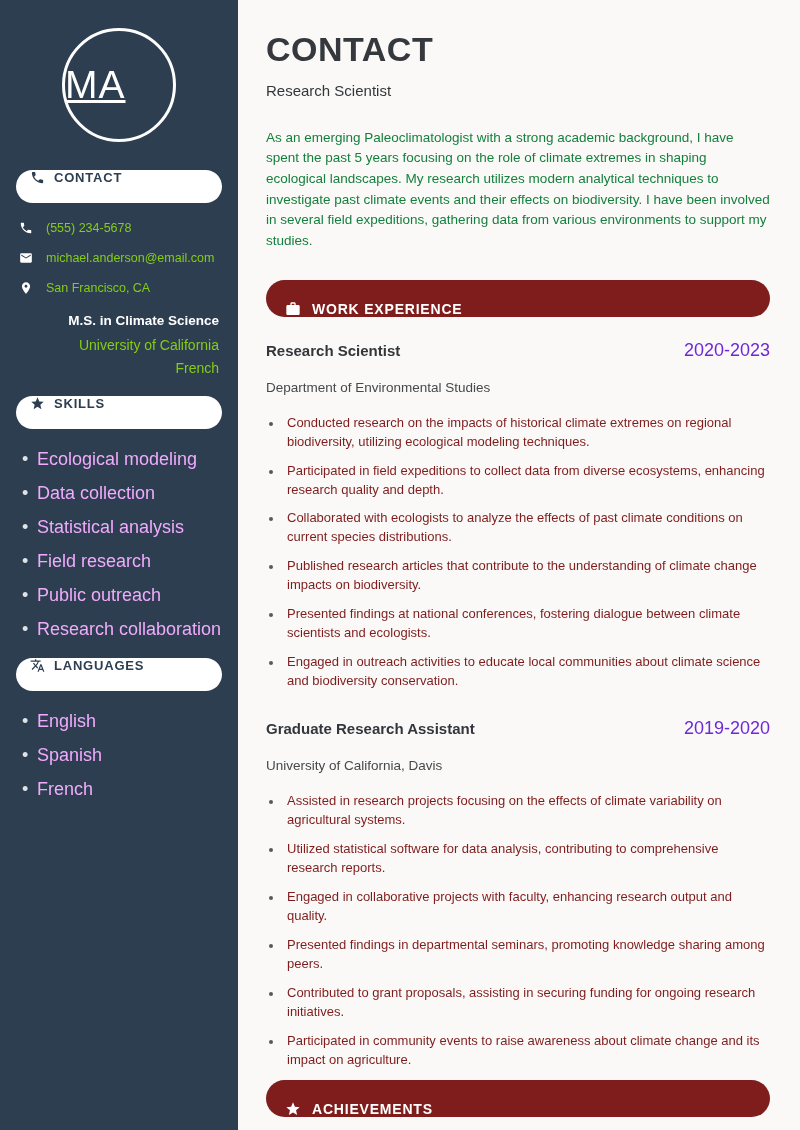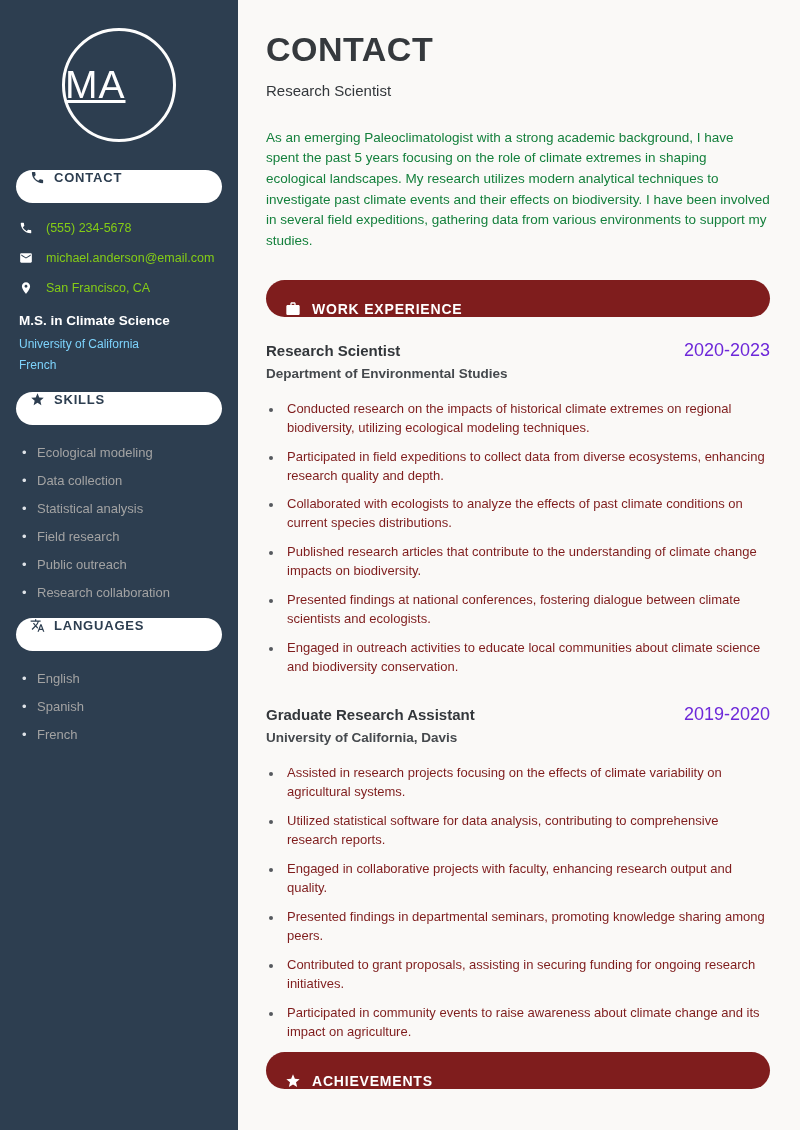--- a/index.html
+++ b/index.html
@@ -43,29 +43,29 @@
   }
   .side-pill svg { width: 15px; height: 15px; flex: 0 0 auto; }
   .contact-list { list-style: none; margin: 0 0 14px 0; padding: 0 0 0 3px; }
   .contact-list li {
     display: flex; align-items: center; gap: 13px;
     font-size: 12.5px;
     color: #84cc16;
     margin-bottom: 16px;
   }
   .contact-list svg { width: 14px; height: 14px; flex: 0 0 auto; fill: #ffffff; }
-  .edu-block { padding: 2px 3px 0 3px; margin-bottom: 20px; }
+  .edu-block { padding: 2px 3px 0 3px; margin-bottom: 20px; text-align: right; }
   .edu-degree { font-size: 13.5px; font-weight: 700; color: #ffffff; margin-bottom: 9px; }
-  .edu-line { font-size: 12px; color: #7dd3fc; margin-bottom: 7px; }
+  .edu-line { font-size: 14px; color: #84cc16; margin-bottom: 7px; }
   .dot-list { list-style: none; padding: 2px 0 0 6px; margin-bottom: 18px; }
   .dot-list li {
     position: relative;
     padding-left: 15px;
-    font-size: 13px;
-    color: #a3a3a3;
+    font-size: 18px;
+    color: #f0abfc;
     margin-bottom: 13px;
   }
   .dot-list li::before {
     content: "•";
     position: absolute; left: 0; top: 0;
     color: #dfe3e8;
   }
 
   
   .main {
@@ -99,21 +99,21 @@
     height: 37px;
     display: flex; align-items: flex-end; gap: 11px;
     padding: 0 19px;
     font-size: 14px; font-weight: 700; letter-spacing: 0.8px;
   }
   .section-pill svg { width: 16px; height: 16px; fill: #ffffff; flex: 0 0 auto; }
   .job { margin-top: 23px; }
   .job-head { display: flex; justify-content: space-between; align-items: baseline; }
   .job-name { font-size: 15px; font-weight: 700; color: #33373b; }
   .job-dates { font-size: 18px; color: #6d28d9; }
-  .job-org { font-size: 13.5px; color: #45494d; margin-top: 5px; font-weight: bold; }
+  .job-org { font-size: 13.5px; color: #45494d; margin-top: 19px; }
   ul.bullets { margin: 19px 0 0 0; padding-left: 17px; list-style: disc; }
   ul.bullets li {
     font-size: 13px;
     line-height: 1.46;
     color: #7f1d1d;
     margin-bottom: 10px;
     padding-left: 4px;
   }
   ul.bullets li::marker { color: #55595e; font-size: 12px; }
   .tight { margin-top: 10px; }

